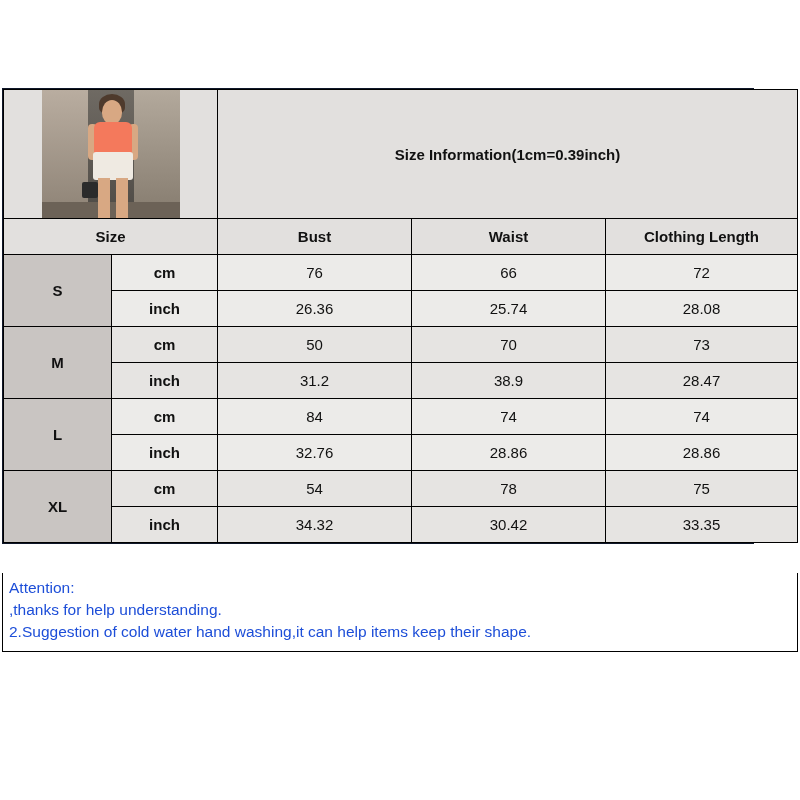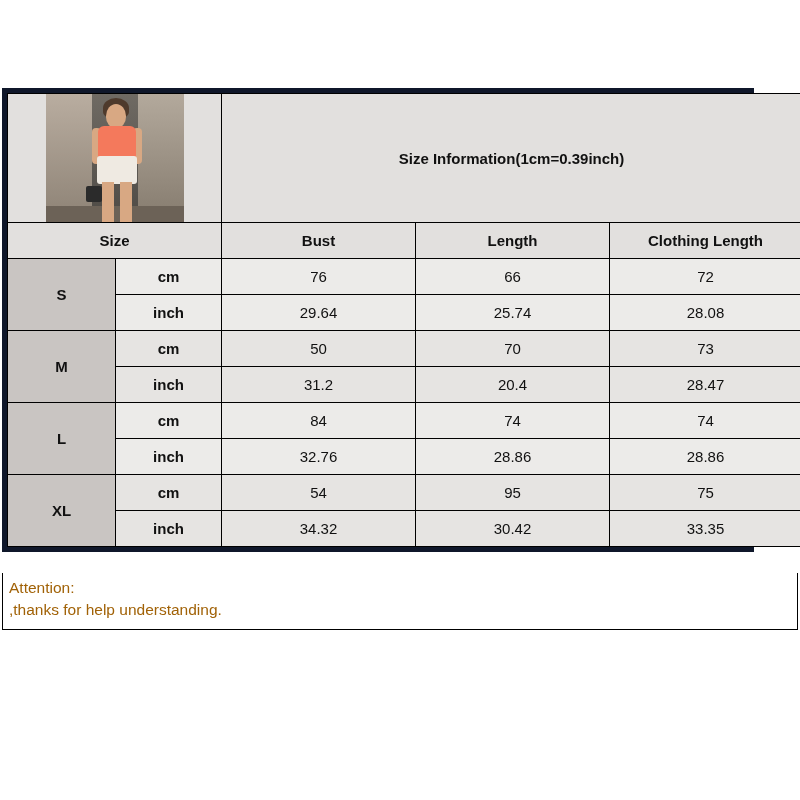--- a/index.html
+++ b/index.html
@@ -17,21 +17,21 @@
     height: 800px;
     background: #ffffff;
     overflow: hidden;
   }
 
   .table-wrap {
     position: absolute;
     left: 2px;
     top: 88px;
     width: 752px;
-    border: 5px solid #0f172a;
+    border: 1px solid #0f172a;
     box-sizing: border-box;
     background: #ffffff;
   }
 
   table.size-table {
     border-collapse: collapse;
     width: 100%;
     table-layout: fixed;
   }
 
@@ -163,21 +163,21 @@
     box-sizing: border-box;
     border: 1px solid #000;
     border-top: none;
     background: #ffffff;
     padding: 4px 6px 8px 6px;
   }
   .attention p {
     margin: 0;
     font-size: 15.5px;
     line-height: 1.42;
-    color: #a16207;
+    color: #1d4ed8;
   }
 </style>
 </head>
 <body>
 
 <div id="page">
 
   <div class="table-wrap">
     <table class="size-table">
       <colgroup>
@@ -205,49 +205,49 @@
               <div class="leg-r"></div>
               <div class="bag"></div>
             </div>
           </td>
           <td class="cell-title" colspan="3">Size Information(1cm=0.39inch)</td>
         </tr>
 
         <tr>
           <td class="cell-size-header" colspan="2">Size</td>
           <td class="cell-col-header">Bust</td>
-          <td class="cell-col-header">Length</td>
+          <td class="cell-col-header">Waist</td>
           <td class="cell-col-header">Clothing Length</td>
         </tr>
 
         <tr class="row-band-a">
           <td class="cell-size-label" rowspan="2">S</td>
           <td class="data cell-unit">cm</td>
           <td class="data">76</td>
           <td class="data">66</td>
           <td class="data">72</td>
         </tr>
         <tr class="row-band-a">
           <td class="data cell-unit">inch</td>
-          <td class="data">29.64</td>
+          <td class="data">26.36</td>
           <td class="data">25.74</td>
           <td class="data">28.08</td>
         </tr>
 
         <tr class="row-band-b">
           <td class="cell-size-label" rowspan="2">M</td>
           <td class="data cell-unit">cm</td>
           <td class="data">50</td>
           <td class="data">70</td>
           <td class="data">73</td>
         </tr>
         <tr class="row-band-b">
           <td class="data cell-unit">inch</td>
           <td class="data">31.2</td>
-          <td class="data">20.4</td>
+          <td class="data">38.9</td>
           <td class="data">28.47</td>
         </tr>
 
         <tr class="row-band-a">
           <td class="cell-size-label" rowspan="2">L</td>
           <td class="data cell-unit">cm</td>
           <td class="data">84</td>
           <td class="data">74</td>
           <td class="data">74</td>
         </tr>
@@ -255,31 +255,32 @@
           <td class="data cell-unit">inch</td>
           <td class="data">32.76</td>
           <td class="data">28.86</td>
           <td class="data">28.86</td>
         </tr>
 
         <tr class="row-band-b">
           <td class="cell-size-label" rowspan="2">XL</td>
           <td class="data cell-unit">cm</td>
           <td class="data">54</td>
-          <td class="data">95</td>
+          <td class="data">78</td>
           <td class="data">75</td>
         </tr>
         <tr class="row-band-b">
           <td class="data cell-unit">inch</td>
           <td class="data">34.32</td>
           <td class="data">30.42</td>
           <td class="data">33.35</td>
         </tr>
       </tbody>
     </table>
   </div>
 
   <div class="attention">
     <p>Attention:</p>
     <p>,thanks for help understanding.</p>
+    <p>2.Suggestion of cold water hand washing,it can help items keep their shape.</p>
   </div>
 
 </div>
 
 </body></html>

